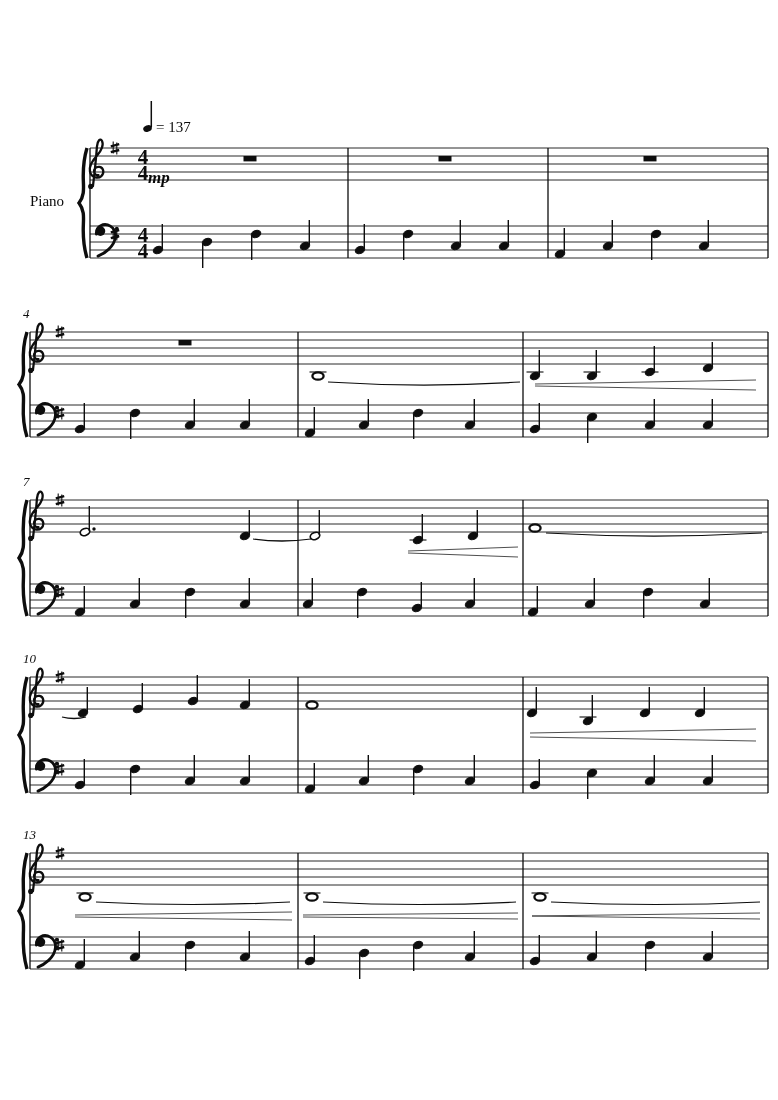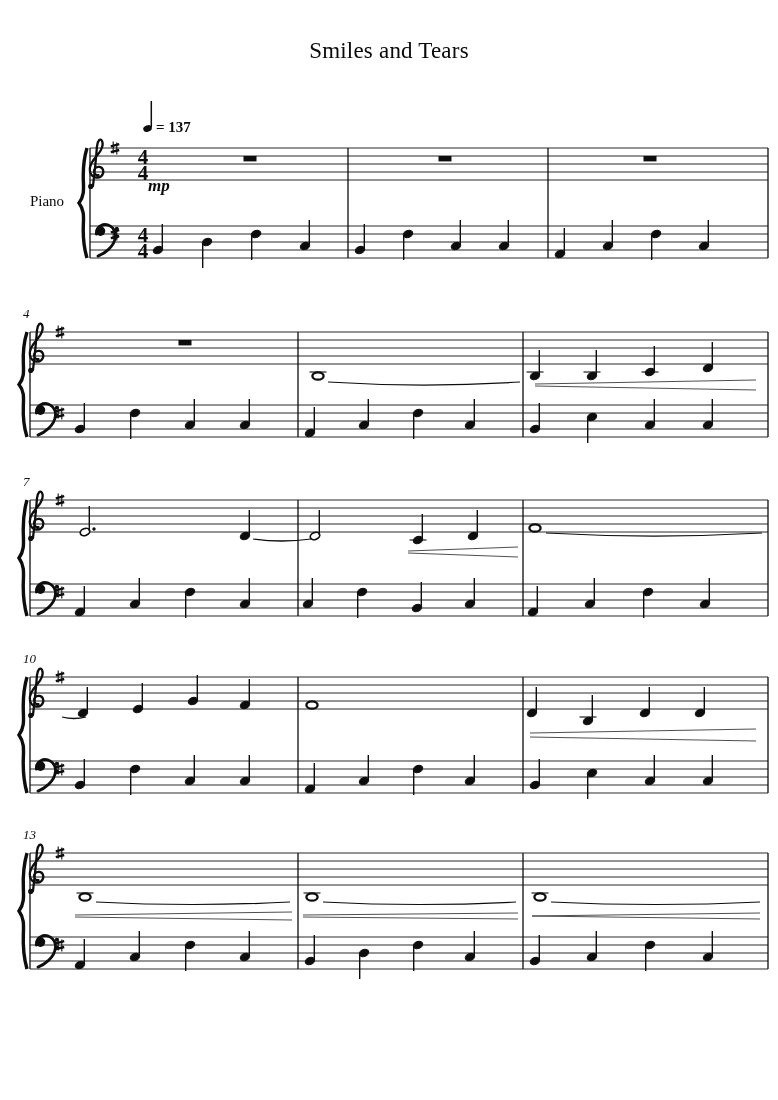--- a/index.html
+++ b/index.html
@@ -2,22 +2,22 @@
 <html><head>
 <meta charset="utf-8">
 <style>
   html,body{margin:0;padding:0;background:#e8e8e8;}
   #page{position:relative;width:778px;height:1100px;background:#ffffff;overflow:hidden;
         font-family:"Liberation Serif","DejaVu Serif",serif;color:#0a0a0a;}
   #score-svg{position:absolute;left:0;top:0;}
   .overlay{position:absolute;white-space:nowrap;}
   #title{left:0;top:38px;width:778px;text-align:center;font-size:23px;letter-spacing:.2px;}
   #instrument{left:18px;top:193px;width:58px;text-align:center;font-size:15px;}
-  #tempo-text{left:156px;top:119px;font-size:15px;font-weight:bold;text-align:center;}
-  #dynamics{left:148px;top:176px;font-size:17px;font-weight:bold;font-style:italic;}
+  #tempo-text{left:156px;top:119px;font-size:15px;font-weight:normal;text-align:center;}
+  #dynamics{left:148px;top:168px;font-size:17px;font-weight:bold;font-style:italic;}
 </style>
 </head>
 <body>
 
 <div id="page">
   <svg id="score-svg" width="778" height="1100" viewBox="0 0 778 1100">
       <g>
         <ellipse cx="147.5" cy="128.5" rx="4.4" ry="3.2" transform="rotate(-21 147.5 128.5)" fill="#0d0d0d"></ellipse>
         <line x1="151.3" y1="127.5" x2="151.3" y2="101" stroke="#0d0d0d" stroke-width="1.5"></line>
       </g>
@@ -453,17 +453,16 @@
           <line x1="539.3" y1="960" x2="539.3" y2="935" stroke="#0d0d0d" stroke-width="1.4"></line>
           <ellipse cx="592" cy="957" rx="4.9" ry="3.4" transform="rotate(-21 592 957)" fill="#0d0d0d" stroke="#0d0d0d" stroke-width="1"></ellipse>
           <line x1="596.3" y1="956" x2="596.3" y2="931" stroke="#0d0d0d" stroke-width="1.4"></line>
           <ellipse cx="650" cy="945" rx="4.9" ry="3.4" transform="rotate(-21 650 945)" fill="#0d0d0d" stroke="#0d0d0d" stroke-width="1"></ellipse>
           <line x1="645.7" y1="946" x2="645.7" y2="971" stroke="#0d0d0d" stroke-width="1.4"></line>
           <ellipse cx="708" cy="957" rx="4.9" ry="3.4" transform="rotate(-21 708 957)" fill="#0d0d0d" stroke="#0d0d0d" stroke-width="1"></ellipse>
           <line x1="712.3" y1="956" x2="712.3" y2="931" stroke="#0d0d0d" stroke-width="1.4"></line>
         </g>
       </g>
     </svg>
-  <div id="title" class="overlay">Smiles and Tears</div>
   <div id="instrument" class="overlay">Piano</div>
   <div id="tempo-text" class="overlay">= 137</div>
   <div id="dynamics" class="overlay">mp</div>
 </div>
 
 </body></html>

